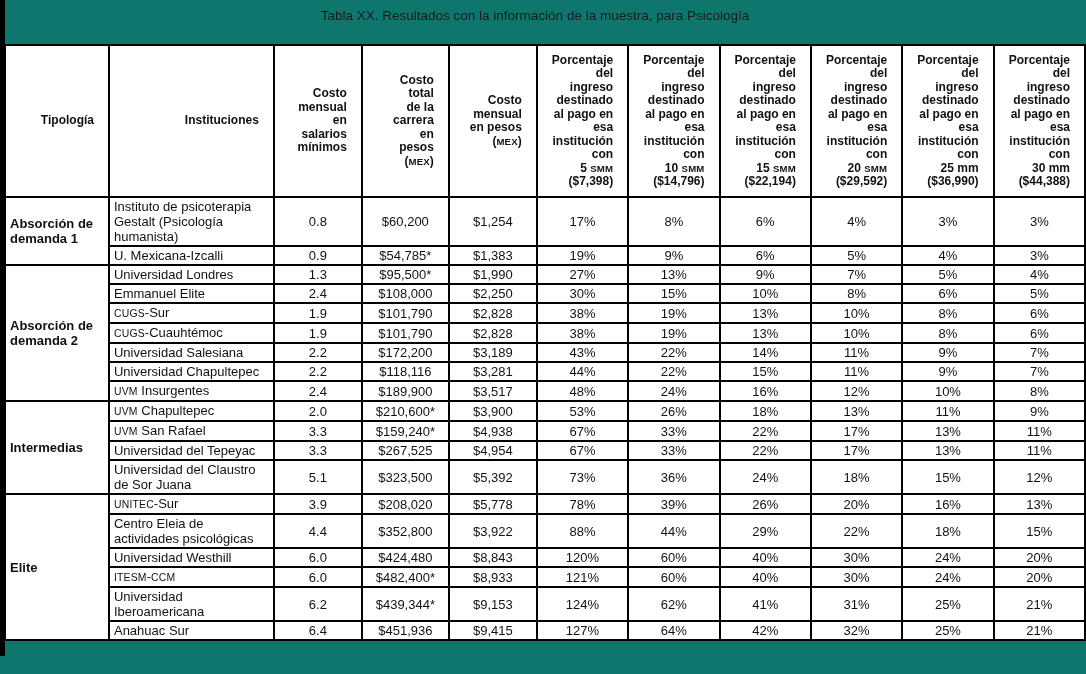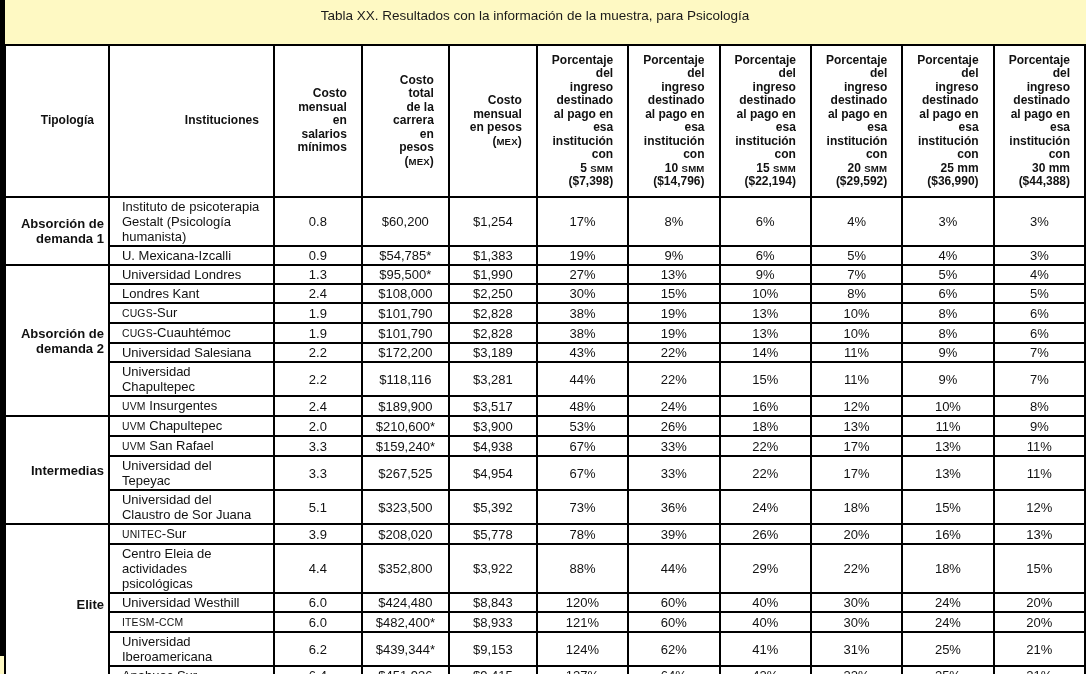--- a/index.html
+++ b/index.html
@@ -5,21 +5,21 @@
   html, body {
     margin: 0; padding: 0;
     background: #ffffff;
     font-family: "Liberation Sans", sans-serif;
     color: #111;
   }
   .page {
     position: relative;
     width: 1086px;
     height: 674px;
-    background: #fef9c3;
+    background: #0f766e;
     overflow: hidden;
   }
   .left-bar {
     position: absolute;
     left: 0; top: 0;
     width: 5px;
     height: 656px;
     background: #000;
   }
   .table-title {
@@ -50,30 +50,30 @@
     text-align: right;
     vertical-align: middle;
     white-space: pre-line;
     padding: 2px 14px;
     height: 146px;
   }
   td.tipologia {
     font-weight: bold;
     font-size: 13px;
     line-height: 15px;
-    text-align: right;
+    text-align: left;
     vertical-align: middle;
     padding: 18px 4px;
   }
   td.inst {
     font-size: 13px;
     line-height: 15px;
     text-align: left;
     vertical-align: middle;
-    padding: 1px 12px;
+    padding: 1px 4px;
   }
   td.num {
     font-size: 13px;
     line-height: 15px;
     text-align: center;
     vertical-align: middle;
     padding: 1px 2px;
   }
   .sc { font-size: 0.8em; letter-spacing: 0.2px; }
   .footnote {
@@ -219,21 +219,21 @@
           <td class="num">$95,500*</td>
           <td class="num">$1,990</td>
           <td class="num">27%</td>
           <td class="num">13%</td>
           <td class="num">9%</td>
           <td class="num">7%</td>
           <td class="num">5%</td>
           <td class="num">4%</td>
         </tr>
         <tr>
-          <td class="inst">Londres Kant</td>
+          <td class="inst">Emmanuel Elite</td>
           <td class="num">2.4</td>
           <td class="num">$108,000</td>
           <td class="num">$2,250</td>
           <td class="num">30%</td>
           <td class="num">15%</td>
           <td class="num">10%</td>
           <td class="num">8%</td>
           <td class="num">6%</td>
           <td class="num">5%</td>
         </tr>

